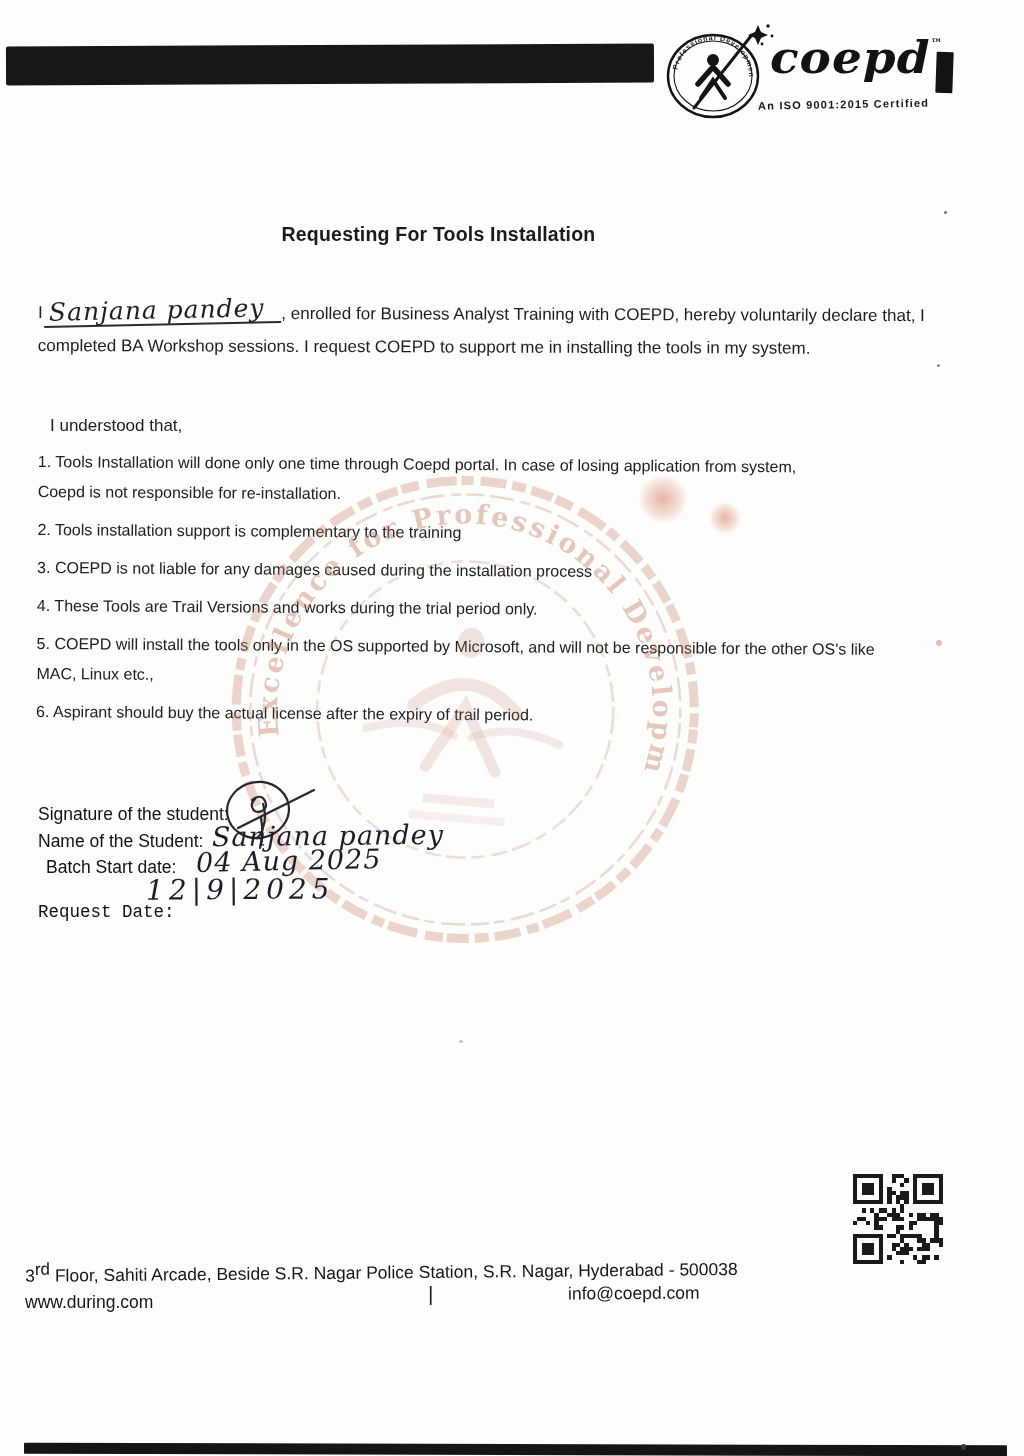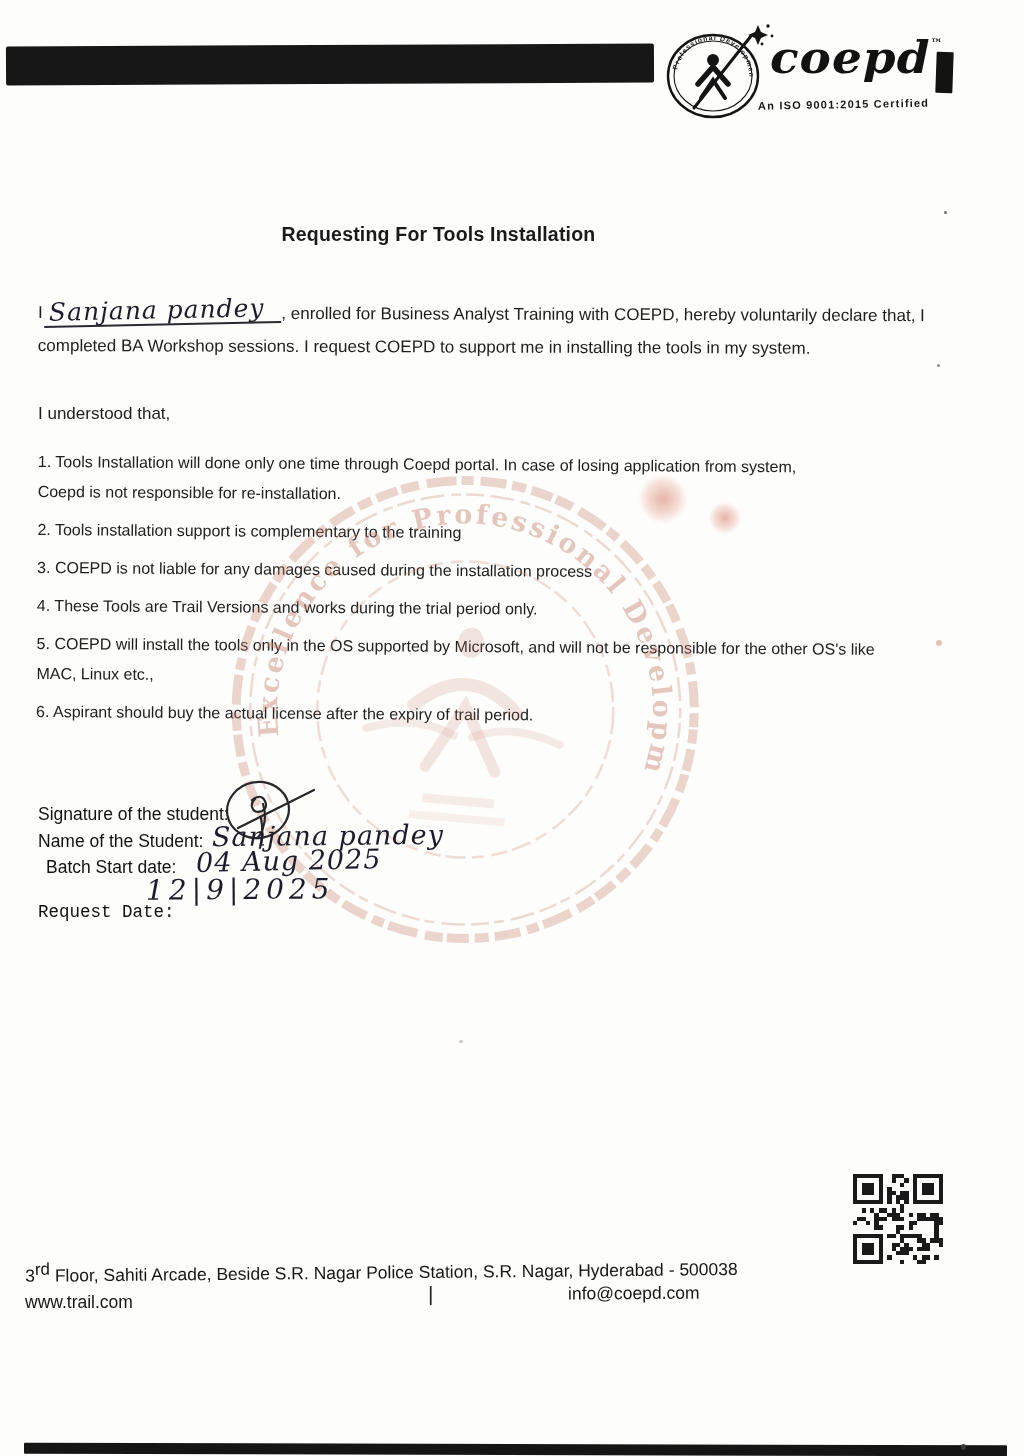--- a/index.html
+++ b/index.html
@@ -46,21 +46,21 @@
   }
   .hw{
     font-family:"DejaVu Serif", serif;font-style:italic;color:#1c1c2a;
   }
   .intro .hw-name{
     display:inline-block;font-size:25px;line-height:24px;
     border-bottom:2px solid #2a2a33;padding:0 16px 1px 5px;margin:0 1px;
     transform:rotate(-1.4deg);letter-spacing:1px;
   }
   .understood{
-    position:absolute;left:38px;top:404px;margin:0;font-size:17px;color:#1d1d1d;
+    position:absolute;left:38px;top:404px;margin:12px;font-size:17px;color:#1d1d1d;
   }
   .terms{
     position:absolute;left:38px;top:447px;width:952px;
     font-size:16px;line-height:30px;color:#202020;
     transform:rotate(0.4deg);transform-origin:left top;
   }
   .term{margin:0 0 8px 0;}
   .term div{margin:0;}
   .term.t1{max-width:892px;}
   .term.t5{max-width:952px;}
@@ -418,21 +418,21 @@
         <rect x="4" y="20" width="1" height="1"></rect>
         <rect x="5" y="20" width="1" height="1"></rect>
         <rect x="6" y="20" width="1" height="1"></rect>
         <rect x="11" y="20" width="1" height="1"></rect>
         <rect x="15" y="20" width="1" height="1"></rect>
         <rect x="16" y="20" width="1" height="1"></rect>
       </g>
   </svg>
 
   <p class="addr" data-name="footer-address"><span data-name="address-number">3</span><sup data-name="address-ordinal">rd</sup><span data-name="address-text"> Floor, Sahiti Arcade, Beside S.R. Nagar Police Station, S.R. Nagar, Hyderabad - 500038</span></p>
-  <p class="site" data-name="footer-website">www.trail.com</p>
+  <p class="site" data-name="footer-website">www.during.com</p>
   <p class="pipe" data-name="footer-separator">|</p>
   <p class="mail" data-name="footer-email">info@coepd.com</p>
 
   <div class="redact-bottom" data-name="redaction-bar-bottom"></div>
 
   <div class="blotch b1" data-name="ink-blotch"></div>
   <div class="blotch b2" data-name="ink-blotch"></div>
   <div class="speck s1" data-name="scan-speck"></div>
   <div class="speck s2" data-name="scan-speck"></div>
   <div class="speck s3" data-name="scan-speck"></div>

